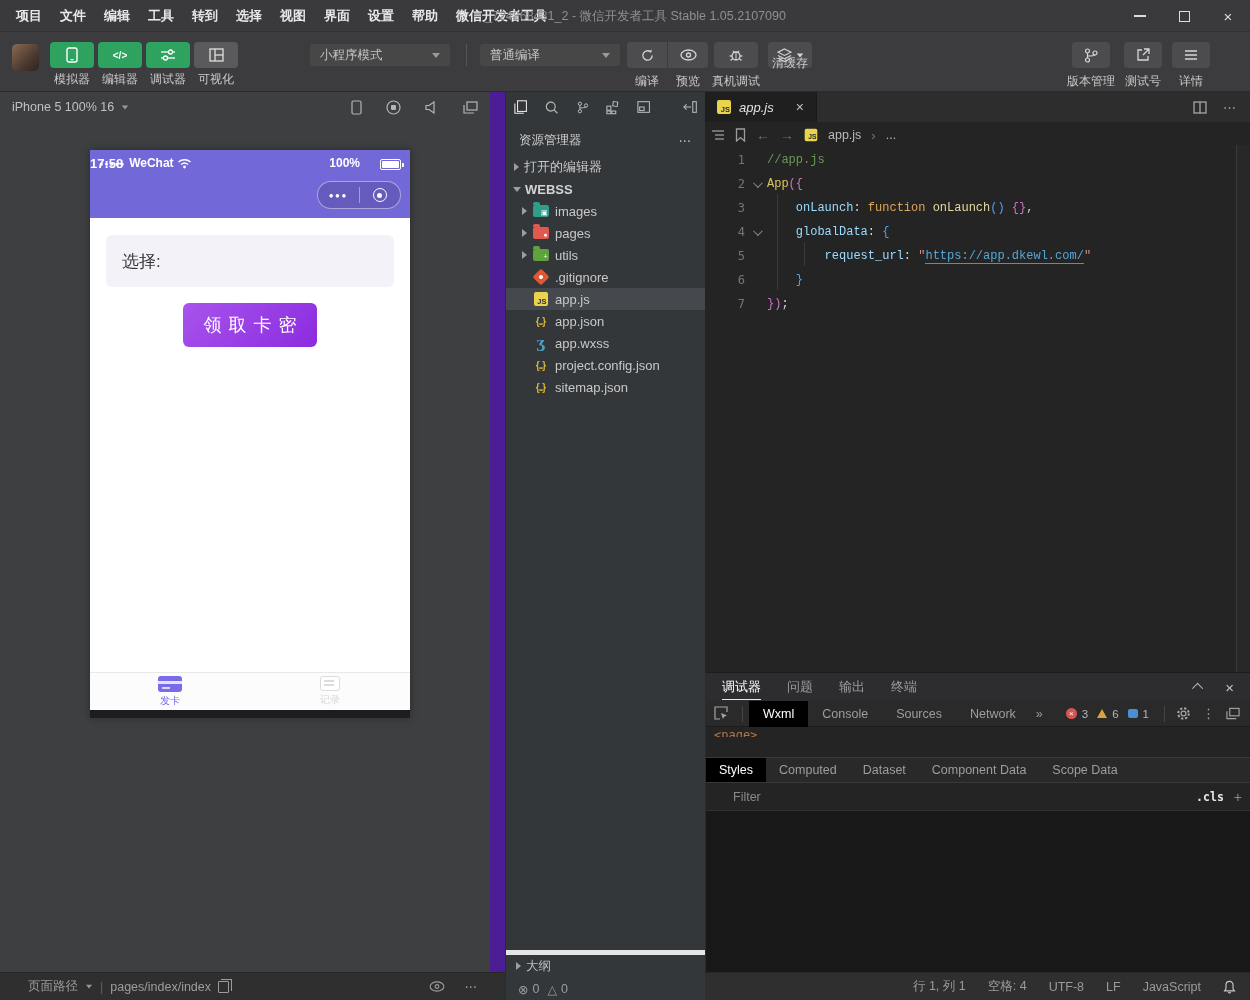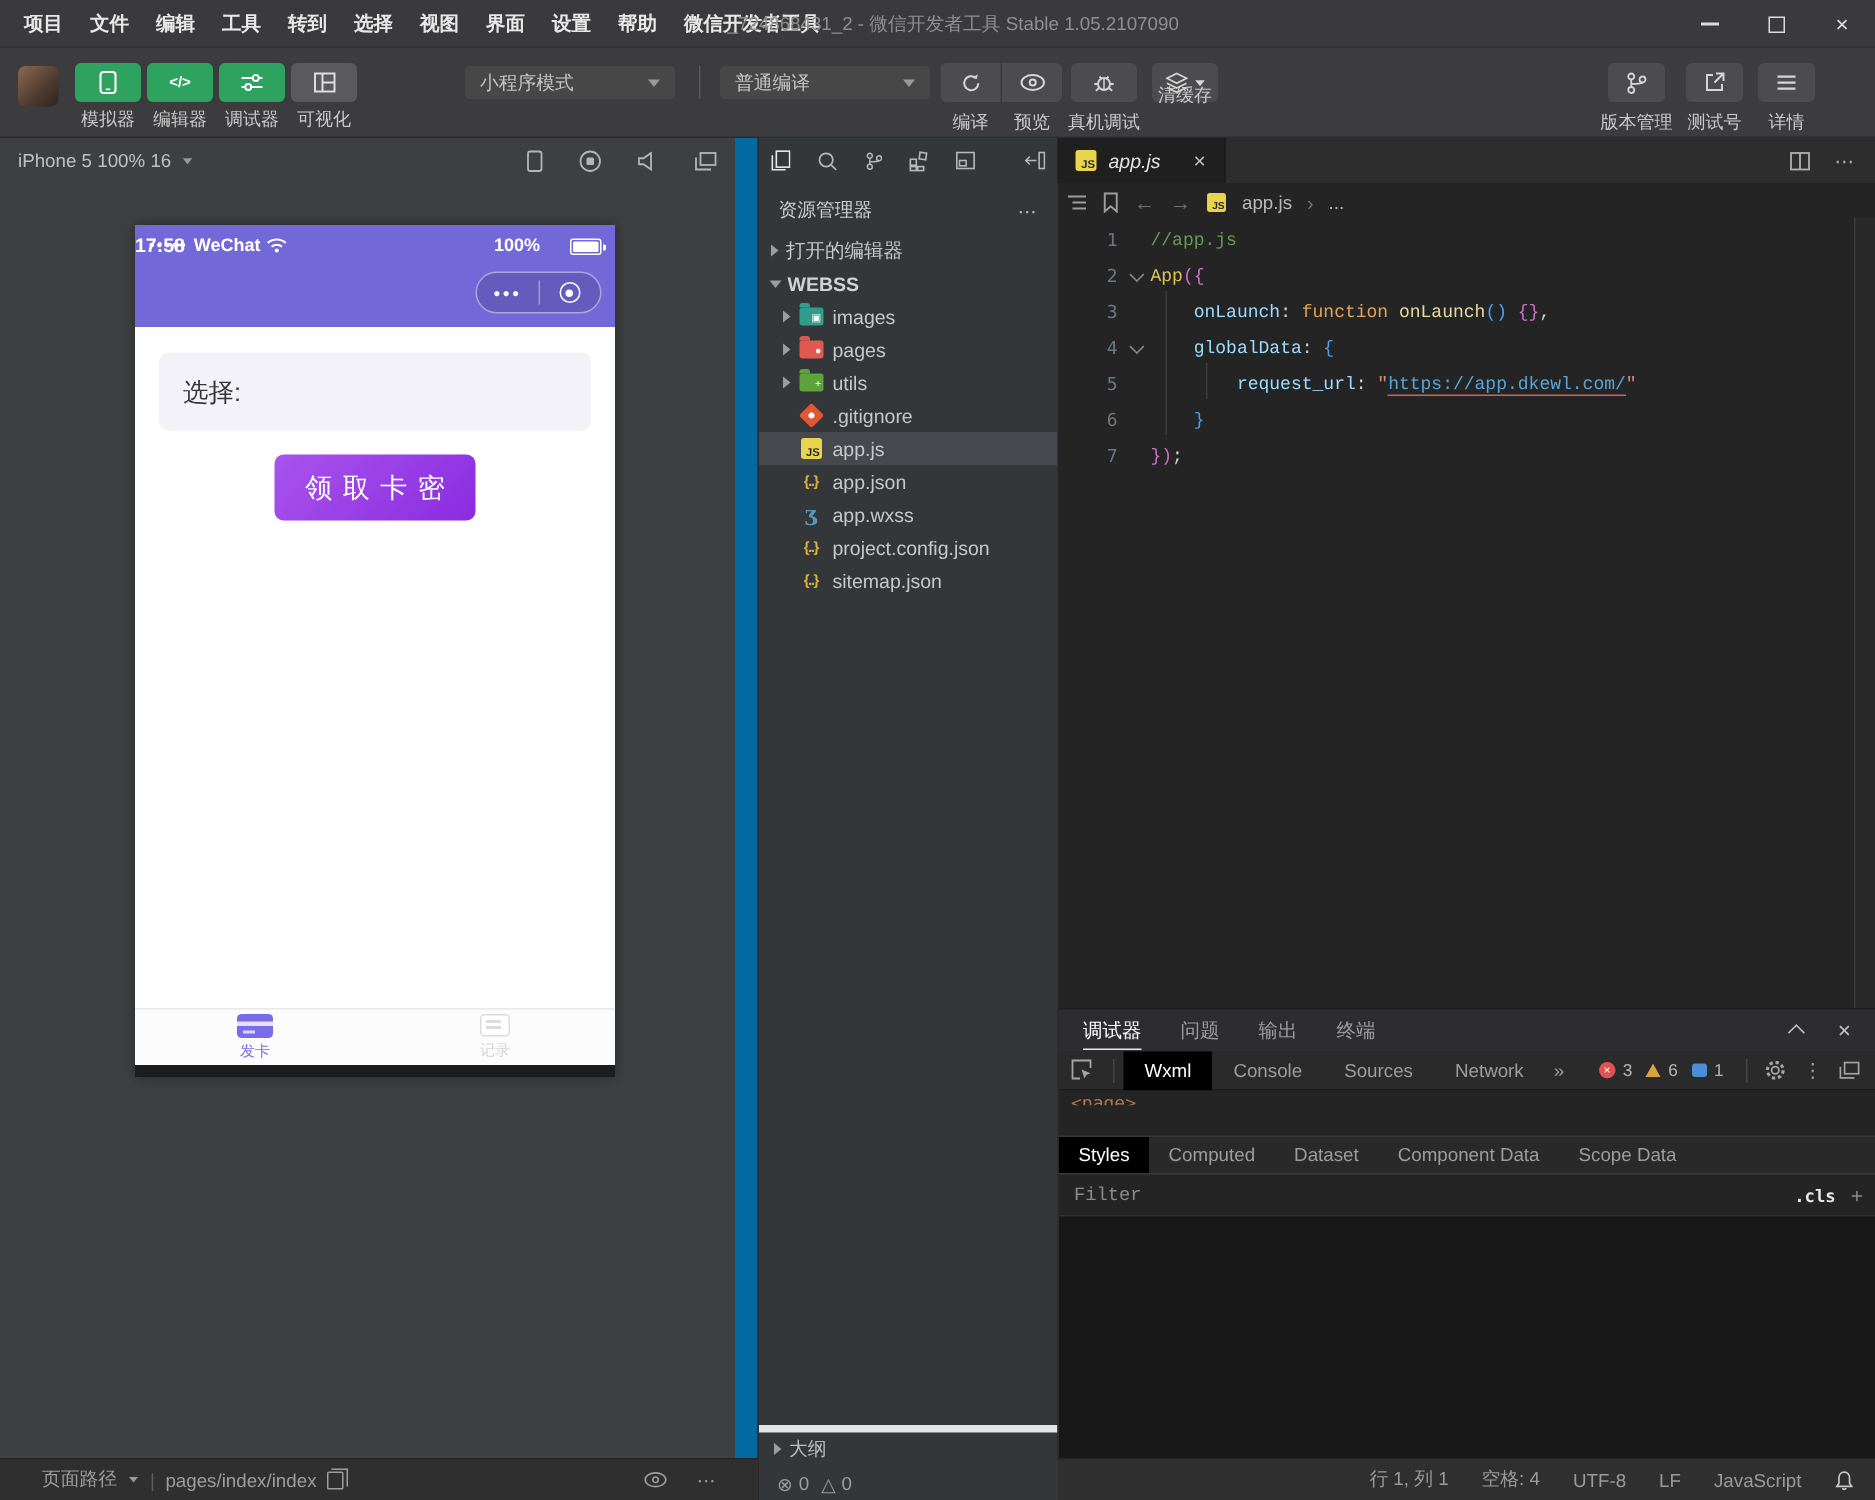--- a/index.html
+++ b/index.html
@@ -1,17 +1,17 @@
 <!DOCTYPE html>
 <html><head>
 <meta charset="utf-8">
 <style>
 *{margin:0;padding:0;box-sizing:border-box}
 body{background:#1b1b1b;font-family:"Liberation Sans",sans-serif}
-#app{position:relative;width:1250px;height:1000px;background:#0369a1;overflow:hidden;color:#ccc;font-size:13px}
+#app{position:relative;width:1250px;height:1000px;background:#4c1d95;overflow:hidden;color:#ccc;font-size:13px}
 
 
 .titlebar{position:absolute;left:0;top:0;width:1250px;height:32px;background:#3a3a3c;display:flex;align-items:center;border-bottom:1px solid #313133}
 .menus{display:flex;gap:2px;padding-left:8px}
 .menu-item{color:#e8e8e8;font-weight:700;font-size:13px;padding:4px 8px;cursor:default}
 .win-title{position:absolute;left:485px;top:8px;color:#8f8f8f;font-size:12.5px}
 .win-controls{position:absolute;right:0;top:0;height:32px;display:flex;align-items:center}
 .win-btn{width:44px;height:32px;display:flex;align-items:center;justify-content:center;color:#dcdcdc;font-size:15px}
 .win-max-box{width:11px;height:11px;border:1.5px solid #dcdcdc}
 .win-min-line{width:12px;height:2px;background:#dcdcdc}
@@ -129,21 +129,21 @@
 .warn-tri{width:0;height:0;border-left:5.5px solid transparent;border-right:5.5px solid transparent;border-bottom:9px solid #d9a33e}
 .msg-sq{width:10px;height:9px;background:#4a8fd4;border-radius:2px}
 .bcount{color:#b5b5b5;font-size:11.5px;margin-right:4px}
 .wxml-sliver{position:absolute;top:54px;left:0;width:100%;height:10px;overflow:hidden;background:#242424}
 .wxml-sliver span{font-family:"DejaVu Sans Mono",monospace;font-size:12px;color:#b0764a;padding-left:8px}
 .dt-gap{position:absolute;top:64px;left:0;width:100%;height:20px;background:#242424}
 .style-tabs{position:absolute;top:84px;left:0;width:100%;height:26px;background:#292929;border-top:1px solid #383838;border-bottom:1px solid #383838;display:flex;align-items:center;font-size:12.5px;color:#9d9d9d}
 .st-tab{padding:0 13px;height:24px;display:flex;align-items:center}
 .st-tab.on{background:#000;color:#fff}
 .filter-row{position:absolute;top:111px;left:0;width:100%;height:27px;background:#242424;display:flex;align-items:center;border-bottom:1px solid #303030}
-.filter-input{flex:1;background:transparent;border:none;outline:none;color:#cfcfcf;font-size:12.5px;padding:0 10px;height:100%;font-family:Liberation Mono, monospace}
+.filter-input{flex:1;background:transparent;border:none;outline:none;color:#cfcfcf;font-size:12.5px;padding:0 27px;height:100%;font-family:Liberation Sans, sans-serif}
 .filter-input::placeholder{color:#8a8a8a}
 .cls-lb{color:#e8e8e8;font-weight:700;font-size:11.5px;font-family:"DejaVu Sans Mono",monospace;margin-right:10px}
 .plus-lb{color:#8a8a8a;font-size:14px;margin-right:8px}
 .console-void{position:absolute;top:138px;left:0;width:100%;height:162px;background:#181818}
 
 
 .path-bar{position:absolute;left:0;top:972px;width:505px;height:28px;background:#2f2f30;border-top:1px solid #262626;display:flex;align-items:center;color:#9d9d9d;font-size:12.5px;padding:0 28px;gap:7px}
 .path-right{margin-left:auto;display:flex;gap:20px;align-items:center;color:#9d9d9d}
 .status-right{position:absolute;left:705px;top:972px;width:545px;height:28px;background:#2f2f30;border-top:1px solid #262626;display:flex;align-items:center;justify-content:flex-end;gap:22px;color:#9a9a9a;font-size:12.5px;padding-right:14px}
 .copy-ic{width:11px;height:12px;border:1.2px solid #9d9d9d;border-radius:1px;position:relative}

